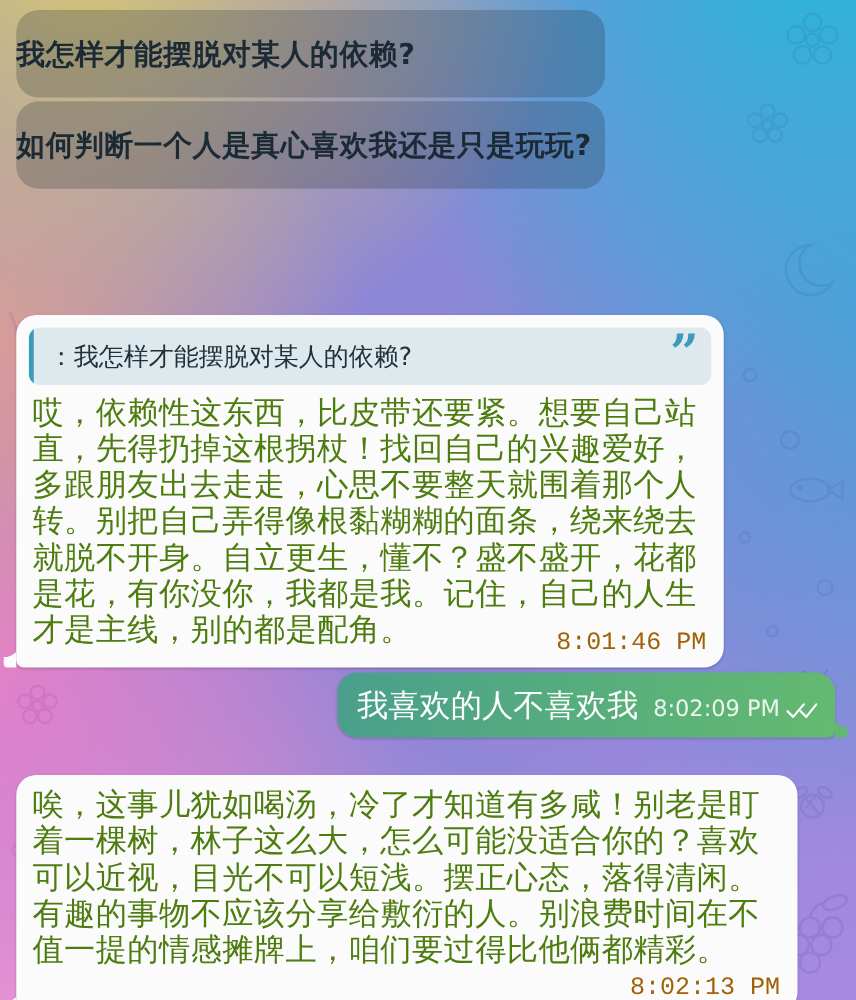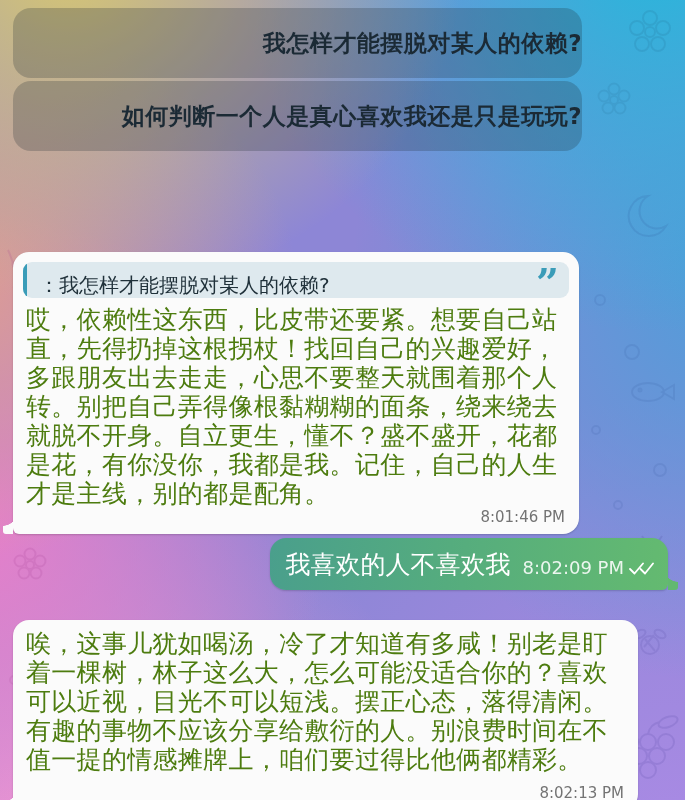--- a/index.html
+++ b/index.html
@@ -16,24 +16,24 @@
       radial-gradient(ellipse 55% 40% at -6% 66%, #ea7fc9 0%, rgba(234,127,201,0) 99%),
       radial-gradient(ellipse 62% 48% at 6% 106%, #f297d4 0%, rgba(242,151,212,0) 99%),
       radial-gradient(ellipse 55% 52% at 106% 34%, #4f9ed9 0%, rgba(79,158,217,0) 99%),
       radial-gradient(ellipse 66% 55% at 98% 104%, #a98ae4 0%, rgba(169,138,228,0) 99%);
   }
 
   .doodles { position:absolute; inset:0; pointer-events:none; }
 
   
   .pill {
-    position:absolute; left:13px; width:569px; height:70px;
+    position:absolute; left:13px; width:471px; height:70px;
     background:rgba(28,40,52,0.24);
     border-radius:18px;
-    display:flex; align-items:center; justify-content:flex-end;
+    display:flex; align-items:center; justify-content:flex-start;
     cursor:pointer;
   }
   .pill-label {
     color:#1b2a35; font-size:23px; font-weight:600; white-space:nowrap;
     letter-spacing:0.5px;
   }
 
   
   .bubble {
     position:absolute; background:#fbfbfb; border-radius:16px;
@@ -44,42 +44,42 @@
   .bubble-in-1 { left:13px; top:252px; width:566px; height:282px; }
   .bubble-in-2 { left:13px; top:620px; width:625px; height:190px; }
 
   .tail-in {
     position:absolute; left:-10px; bottom:0; width:10px; height:22px;
     background:radial-gradient(circle 14px at 0 0, rgba(0,0,0,0) 13.5px, #fbfbfb 14px);
     border-bottom-left-radius:3px;
   }
 
   .quote {
-    position:relative; margin:10px 10px 0 10px; height:36px;
+    position:relative; margin:10px 10px 0 10px; height:46px;
     background:#dee9ee; border-radius:9px; overflow:hidden; cursor:pointer;text-decoration:underline;
   }
   .quote-bar { position:absolute; left:0; top:0; width:4px; height:100%; background:#3a9cb8; }
   .quote-text {
     position:absolute; left:16px; top:0; right:44px; line-height:46px;
     font-size:20px; color:#20313a; white-space:nowrap; overflow:hidden;
   }
   .quote-mark {
     position:absolute; right:10px; top:-2px; color:#3a9cb8;
     font-size:40px; font-weight:bold; line-height:46px; font-family:"DejaVu Serif", serif;
   }
 
   .msg-body {
     margin:7px 13px 0 13px; font-size:25px; line-height:29px; color:#4d7c0f;
     letter-spacing:0.3px;
   }
   .bubble-in-2 .msg-body { margin-top:9px; }
 
   .time-in {
     position:absolute; right:14px; bottom:8px;
-    font-size:15px; color:#737373;
+    font-size:20px; color:#a16207;font-family:Liberation Mono, monospace;
   }
 
   
   .bubble-out {
     position:absolute; top:538px; right:17px; height:52px;
     background:linear-gradient(95deg, #4a9f8c 0%, #55ac7e 45%, #64ba70 100%);
     border-radius:16px; border-bottom-right-radius:6px;
     box-shadow:0 1px 2px rgba(0,0,0,0.18);
     display:flex; align-items:flex-end; padding:0 14px 11px 16px;
   }

